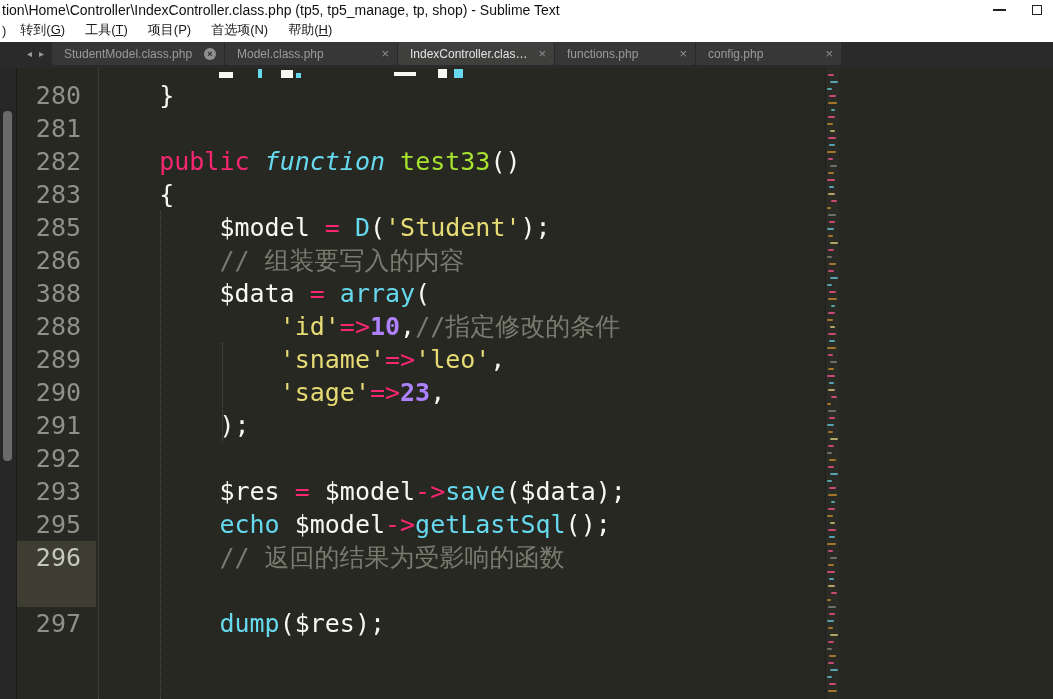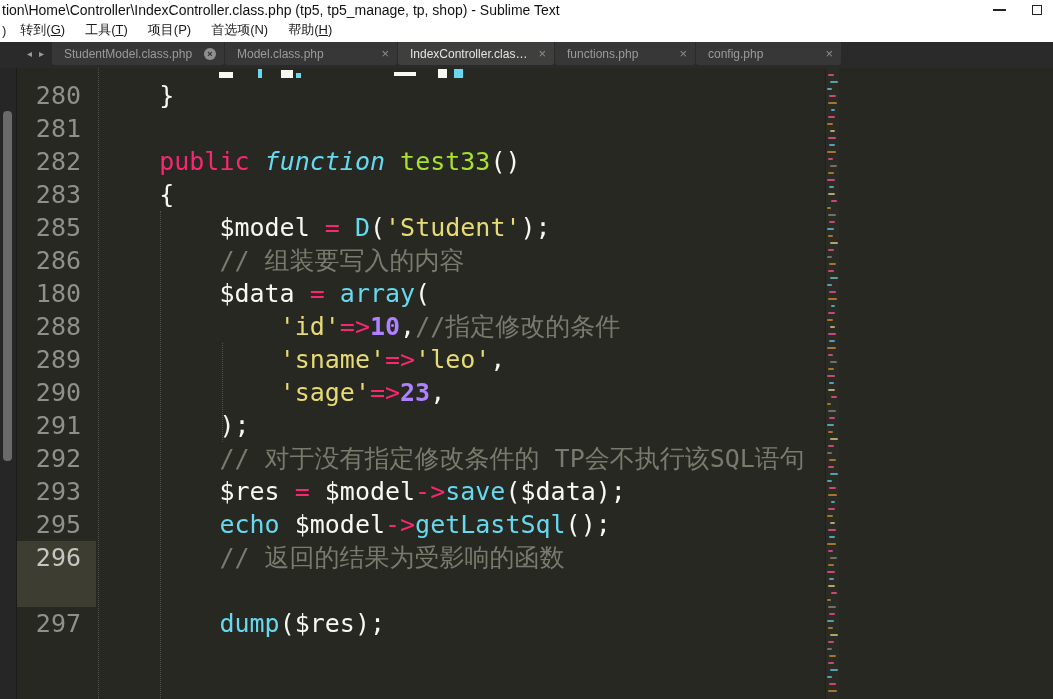--- a/index.html
+++ b/index.html
@@ -131,42 +131,41 @@
       </div>
       <div class="row">
         <div class="gutter-cell">285</div>
         <div class="code-cell"><span class="tk-fg">        $model </span><span class="tk-k">=</span><span class="tk-fg"> </span><span class="tk-fn">D</span><span class="tk-fg">(</span><span class="tk-s">'Student'</span><span class="tk-fg">);</span></div>
       </div>
       <div class="row">
         <div class="gutter-cell">286</div>
         <div class="code-cell"><span class="tk-cm">        // 组装要写入的内容</span></div>
       </div>
       <div class="row">
-        <div class="gutter-cell">180</div>
+        <div class="gutter-cell">388</div>
         <div class="code-cell"><span class="tk-fg">        $data </span><span class="tk-k">=</span><span class="tk-fg"> </span><span class="tk-fn">array</span><span class="tk-fg">(</span></div>
       </div>
       <div class="row">
         <div class="gutter-cell">288</div>
         <div class="code-cell"><span class="tk-fg">            </span><span class="tk-s">'id'</span><span class="tk-k">=&gt;</span><span class="tk-n">10</span><span class="tk-fg">,</span><span class="tk-cm">//指定修改的条件</span></div>
       </div>
       <div class="row">
         <div class="gutter-cell">289</div>
         <div class="code-cell"><span class="tk-fg">            </span><span class="tk-s">'sname'</span><span class="tk-k">=&gt;</span><span class="tk-s">'leo'</span><span class="tk-fg">,</span></div>
       </div>
       <div class="row">
         <div class="gutter-cell">290</div>
         <div class="code-cell"><span class="tk-fg">            </span><span class="tk-s">'sage'</span><span class="tk-k">=&gt;</span><span class="tk-n">23</span><span class="tk-fg">,</span></div>
       </div>
       <div class="row">
         <div class="gutter-cell">291</div>
         <div class="code-cell"><span class="tk-fg">        );</span></div>
       </div>
       <div class="row">
         <div class="gutter-cell">292</div>
-        <div class="code-cell"><span class="tk-cm">        // 对于没有指定修改条件的 TP会不执行该SQL语句</span></div>
       </div>
       <div class="row">
         <div class="gutter-cell">293</div>
         <div class="code-cell"><span class="tk-fg">        $res </span><span class="tk-k">=</span><span class="tk-fg"> $model</span><span class="tk-k">-&gt;</span><span class="tk-fn">save</span><span class="tk-fg">($data);</span></div>
       </div>
       <div class="row">
         <div class="gutter-cell">295</div>
         <div class="code-cell"><span class="tk-fn">        echo</span><span class="tk-fg"> $model</span><span class="tk-k">-&gt;</span><span class="tk-fn">getLastSql</span><span class="tk-fg">();</span></div>
       </div>
       <div class="row hl">

